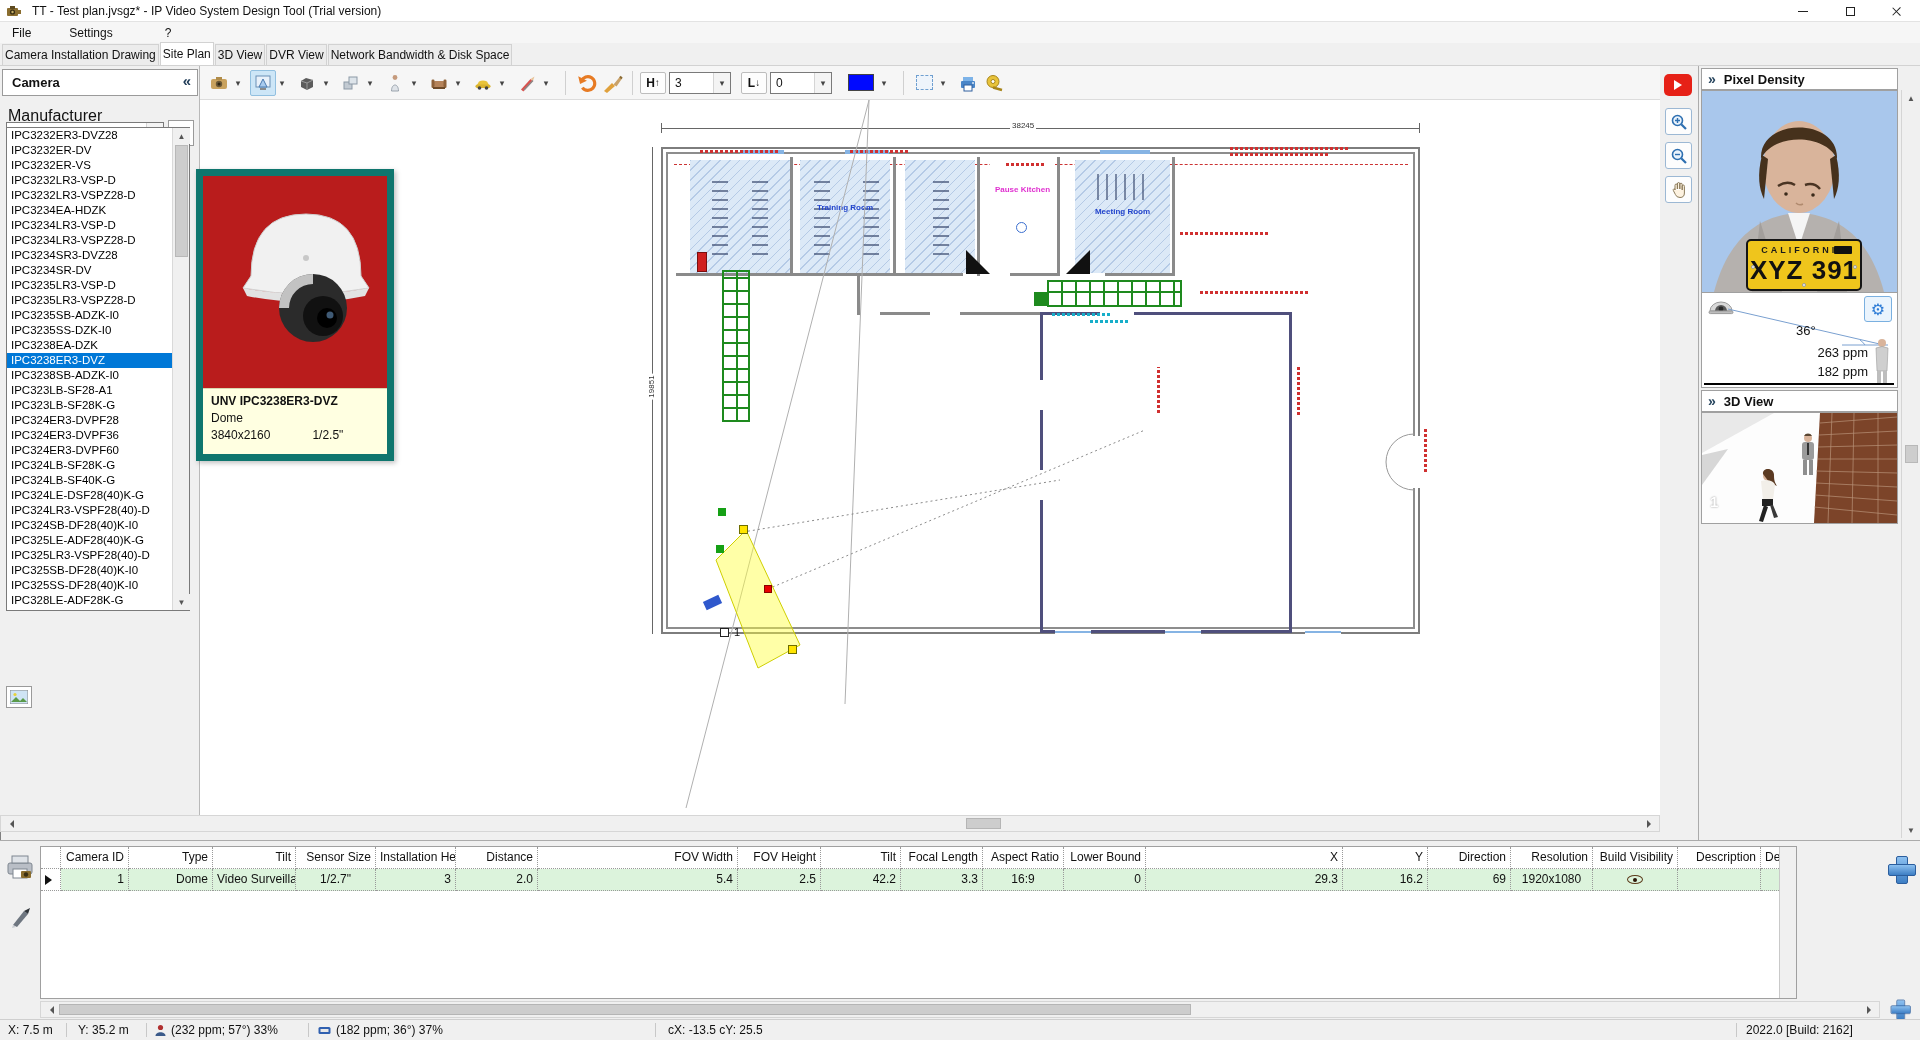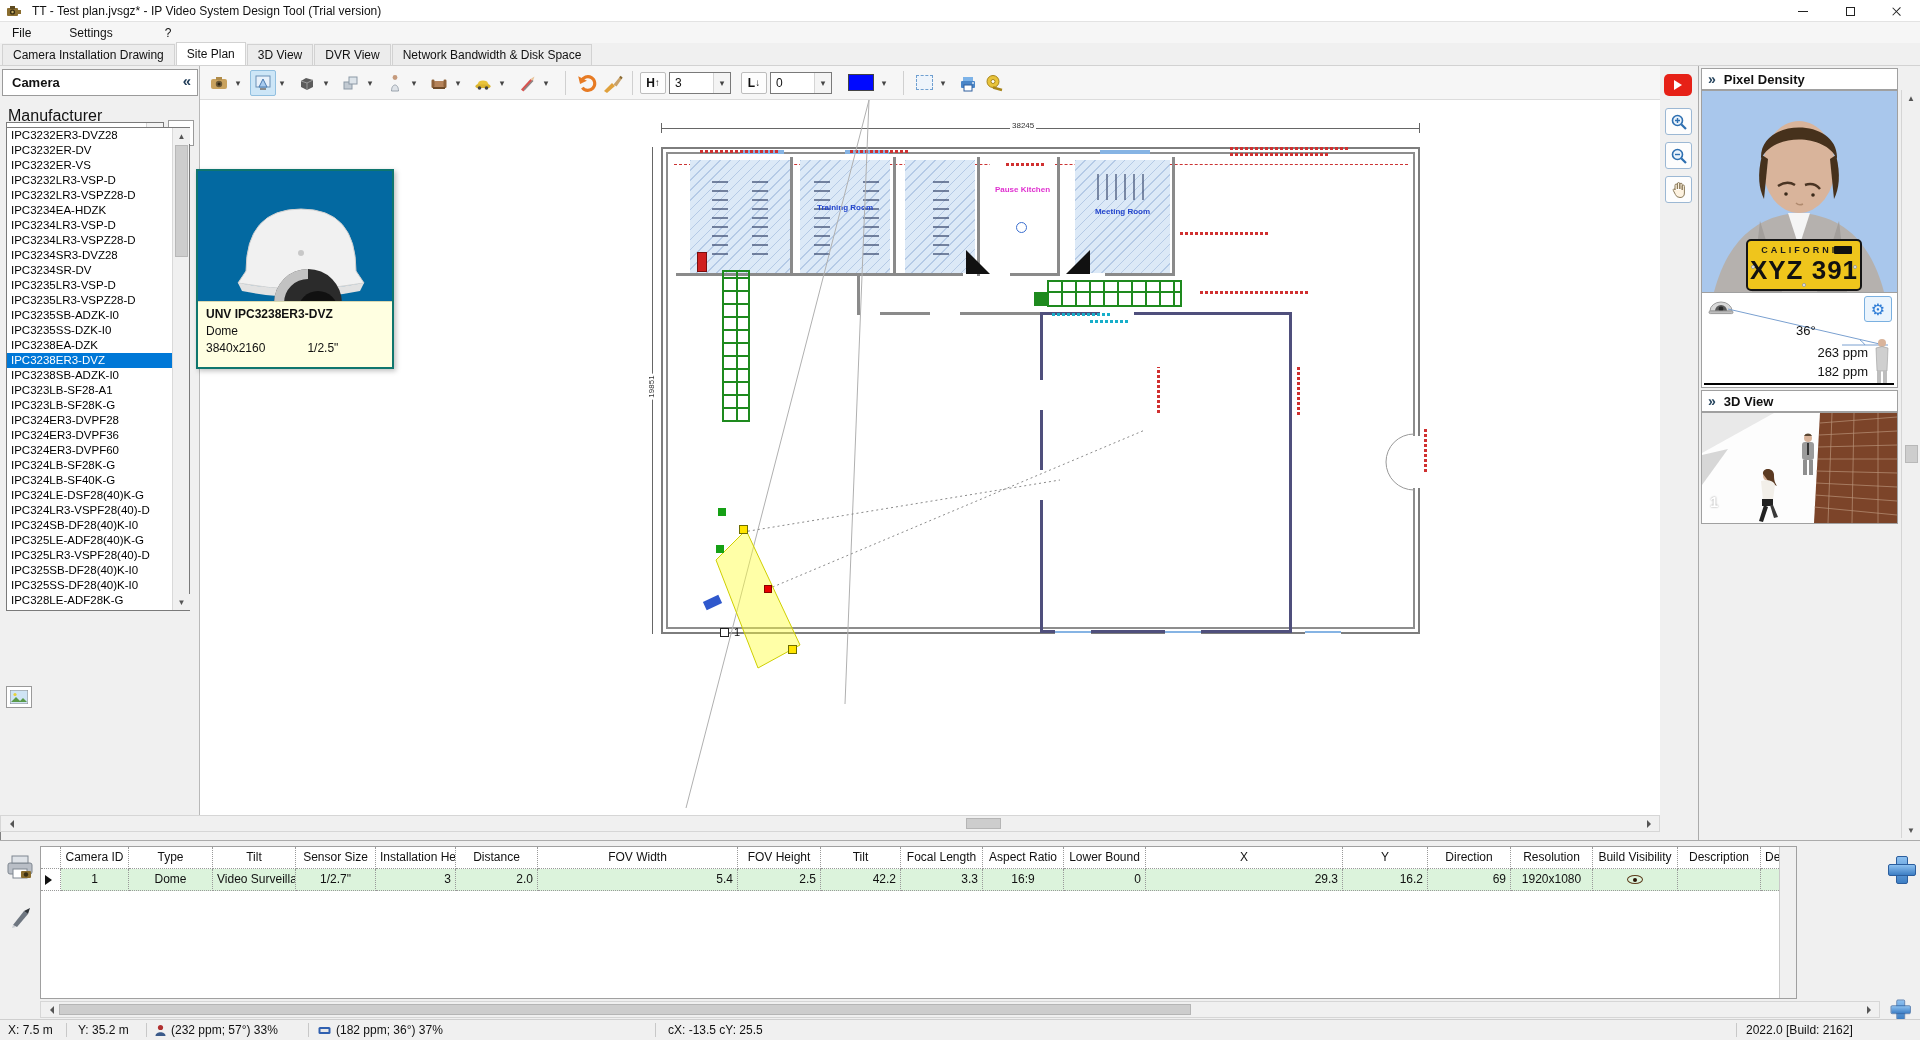--- a/index.html
+++ b/index.html
@@ -16,21 +16,21 @@
   .glyph-x{position:relative;width:11px;height:11px}
   .glyph-x::before,.glyph-x::after{content:"";position:absolute;left:5px;top:0;width:1.4px;height:11px;background:#222}
   .glyph-x::before{transform:rotate(45deg)}.glyph-x::after{transform:rotate(-45deg)}
   
   .menubar{position:absolute;left:0;top:22px;width:1920px;height:21px;background:#f6f6f6;display:flex;align-items:center}
   .menuitem{padding:2px 12px;cursor:default}
   .menuitem:nth-child(2){margin-left:14px}
   .menuitem:nth-child(3){margin-left:28px}
   
   .tabbar{position:absolute;left:0;top:43px;width:1920px;height:23px;background:#f0f0f0;border-bottom:1px solid #d2d2d2;display:flex;align-items:flex-end;padding-left:2px}
-  .tab{height:21px;padding:3px 10px;border:1px solid #d2d2d2;border-bottom:none;background:#ececec;margin-right:1px;white-space:nowrap}
+  .tab{height:21px;padding:3px 2px;border:1px solid #d2d2d2;border-bottom:none;background:#ececec;margin-right:1px;white-space:nowrap}
   .tab.active{background:#fff;height:23px;padding-top:4px;position:relative;z-index:2}
   
   .toolbar{position:absolute;left:200px;top:66px;width:1460px;height:34px;background:#f6f6f6;border-bottom:1px solid #dcdcdc;display:flex;align-items:center;padding-left:6px}
   .tbtn{width:26px;height:26px;display:flex;align-items:center;justify-content:center;border:1px solid transparent;border-radius:2px}
   .tbtn.active{background:#cde6f7;border-color:#92c0e0}
   .tarrow{width:12px;height:26px;display:flex;align-items:center;justify-content:center;color:#444;font-size:9px;margin-right:6px}
   .tsep{width:1px;height:24px;background:#d0d0d0;margin:0 7px}
   .combo{height:22px;background:#fff;border:1px solid #7a7a7a;display:flex;align-items:center;position:relative}
   .combo .val{padding-left:5px;flex:1}
   .combo .drop{width:17px;height:100%;display:flex;align-items:center;justify-content:center;color:#444;font-size:9px;border-left:1px solid #d5d5d5;background:#f4f4f4}
@@ -44,21 +44,21 @@
   .collapse{position:absolute;right:6px;top:2px;font-size:15px;font-weight:bold;color:#1f3b57;cursor:pointer}
   .flabel{position:absolute;left:8px;font-size:16px}
   .mitem{height:15px;line-height:15px;padding-left:4px;white-space:nowrap;overflow:hidden;background:#fff;color:#000;font-size:11.5px}
   .mitem.sel{background:#0078d7;color:#fff}
   .mlist{position:absolute;left:6px;top:127px;width:184px;height:484px;background:#fff;border:1px solid #7a7a7a;z-index:30}
   .mlist .items{position:absolute;left:0;top:0;right:17px;bottom:0;overflow:hidden}
   .sb-v{position:absolute;right:0;top:0;width:17px;bottom:0;background:#f0f0f0;border-left:1px solid #d9d9d9}
   .sb-btn{width:17px;height:16px;display:flex;align-items:center;justify-content:center;color:#555;font-size:8px;background:#f0f0f0}
   .sb-thumb{position:absolute;left:2px;width:13px;background:#cdcdcd;border:1px solid #b8b8b8}
   
-  .tooltip{position:absolute;left:196px;top:169px;width:198px;height:200px;background:#0369a1;border:2px solid #0f766e;box-shadow:2px 2px 5px rgba(0,0,0,.25);z-index:40}
+  .tooltip{position:absolute;left:196px;top:169px;width:198px;height:292px;background:#b91c1c;border:7px solid #0f766e;box-shadow:2px 2px 5px rgba(0,0,0,.25);z-index:40}
   .tipinfo{position:absolute;left:0;right:0;bottom:0;height:66px;background:#ffffe1;border-top:1px solid #d8d8b0;padding:5px 8px}
   
   .canvas{position:absolute;left:200px;top:100px;width:1460px;height:715px;background:#fff;overflow:hidden}
   .wall{background:#8a8a8a}
   .blueroom{background:#dce9f7;background-image:repeating-linear-gradient(135deg,rgba(90,130,190,.3) 0 1px,transparent 1px 7px)}
   .deskcol{position:absolute;width:16px;top:12%;height:72%;background:repeating-linear-gradient(0deg,#39496e 0 2px,transparent 2px 9px);opacity:.65}
   .roomlbl{position:absolute;width:100%;text-align:center;font-size:8px;line-height:9px;font-weight:bold}
   .rnote{position:absolute;height:3px;background:repeating-linear-gradient(90deg,#d03030 0 3px,transparent 3px 5px)}
   .rnote.v{width:3px;height:auto;background:repeating-linear-gradient(0deg,#d03030 0 3px,transparent 3px 5px)}
   .cnote{position:absolute;height:3px;background:repeating-linear-gradient(90deg,#17aec9 0 3px,transparent 3px 5px)}
@@ -82,21 +82,21 @@
   .plate .tag{position:absolute;right:8px;top:5px;width:18px;height:8px;background:#111;border-radius:1px}
   .screw{position:absolute;width:4px;height:4px;border-radius:50%;background:#f6f6f6;border:.5px solid #999}
   
   .bpanel{position:absolute;left:0;top:840px;width:1920px;height:179px;background:#f0f0f0;border-top:1px solid #ababab}
   .grid{position:absolute;left:40px;top:5px;width:1757px;height:153px;background:#fff;border:1px solid #a0a0a0}
   .hrow,.drow{display:flex}
   .hcell,.dcell,.mkcell{height:22px;border-right:1px dotted #999;border-bottom:1px dotted #999;padding:3px 4px;white-space:nowrap;overflow:hidden;font-size:12px;flex:none}
   .mkcell{width:20px;display:flex;align-items:center;justify-content:center;padding:0}
   .drow .hcell,.drow .dcell,.drow .mkcell{background:#dcf3dc}
   .drow .mkcell{background:#fff}
-  .al{text-align:center}.ac{text-align:center}.ar{text-align:right}
+  .al{text-align:right}.ac{text-align:center}.ar{text-align:right}
   .rowmark{width:0;height:0;border:5px solid transparent;border-left:7px solid #111}
   .eye{display:inline-block;width:16px;height:9px;border:1.5px solid #5a3a1a;border-radius:50%;position:relative;vertical-align:middle}
   .eye::after{content:"";position:absolute;left:50%;top:50%;transform:translate(-50%,-50%);width:4px;height:4px;border-radius:50%;background:#2a1606}
   .plusbtn{position:absolute;display:flex;align-items:center;justify-content:center}
   .plus{position:relative;width:26px;height:26px}
   .plus::before,.plus::after{content:"";position:absolute;background:linear-gradient(#8cc0f0,#3d7ec4);border:1px solid #2b5e9e;border-radius:2px}
   .plus::before{left:8px;top:0;width:10px;height:26px}
   .plus::after{left:0;top:8px;width:26px;height:10px}
   
   .statusbar{position:absolute;left:0;top:1019px;width:1920px;height:21px;background:#f0f0f0;border-top:1px solid #cfcfcf;font-size:12px}

